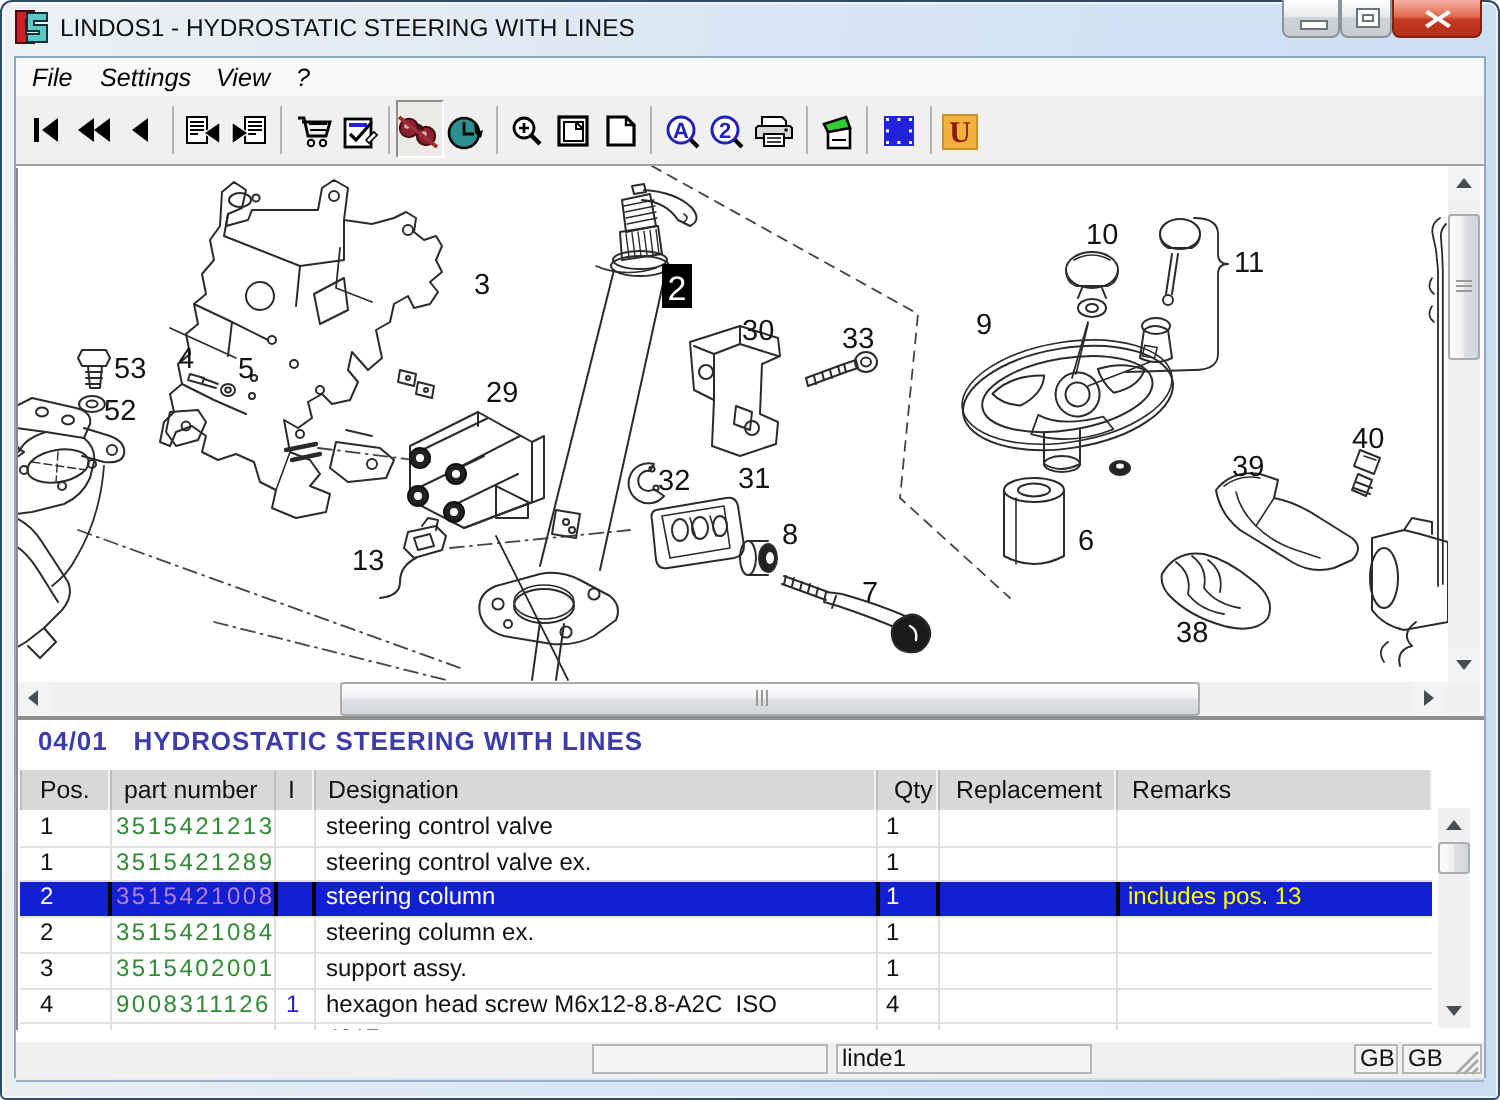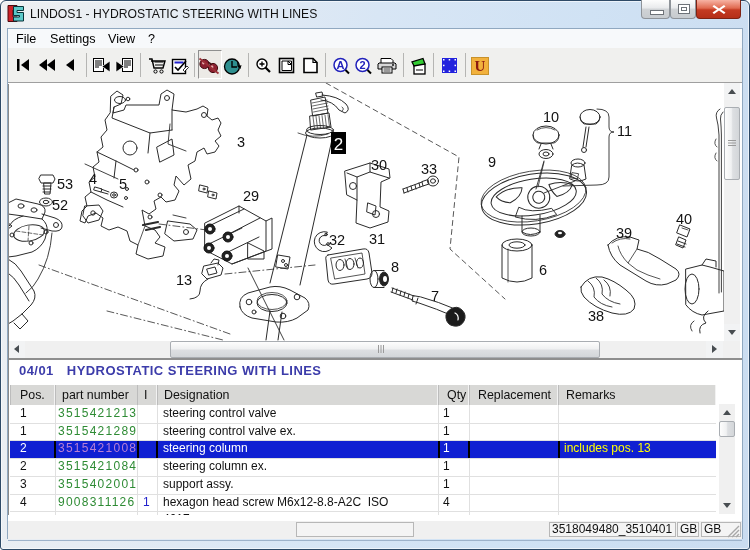--- a/index.html
+++ b/index.html
@@ -5,21 +5,21 @@
 html,body{margin:0;padding:0;width:750px;height:550px;overflow:hidden;background:#fff;-webkit-font-smoothing:antialiased;
  font-family:"Liberation Sans",sans-serif;}
 #win{position:absolute;left:0;top:0;width:748px;height:548px;
  border:1px solid #2e4a67;border-radius:6px 6px 3px 3px;
  background:linear-gradient(100deg,#eef0f2 0%,#e6ecf3 20%,#d8e6f5 45%,#d0e2f4 70%,#cadcf0 100%);
  box-shadow:inset 0 0 0 1px rgba(255,255,255,.6);}
 .abs{position:absolute;}
 #titletext{left:30px;top:7px;font-size:12.2px;color:#111;}
 #client{left:7px;top:28px;width:736px;height:511px;background:#fff;border:1px solid #90a8c0;box-sizing:border-box;}
 #menubar{left:8px;top:29px;width:734px;height:19px;background:#f7f9fb;font-size:12.6px;color:#000;}
-#menubar span{position:absolute;top:3px;}
+#menubar span{position:absolute;top:3px;font-style:italic;}
 #toolbar{left:8px;top:48px;width:734px;height:35px;background:#f0f0ee;border-bottom:1px solid #9f9f9f;box-sizing:border-box;}
 .tsep{position:absolute;top:5px;width:1px;height:24px;background:#b5b5b3;}
 .ticon{position:absolute;top:57px;}
 #drawing{left:8px;top:83px;width:716px;height:258px;background:#fff;overflow:hidden;}
 
 .sb{background:#f0f0f0;}
 .sbtn{position:absolute;background:#f2f3f4;box-sizing:border-box;}
 .sthumbv{position:absolute;background:linear-gradient(90deg,#fdfdfd,#f0f1f2 45%,#dddfe2 55%,#d3d6d9);border:1px solid #a9adb2;border-radius:2px;box-sizing:border-box;}
 .sthumbh{position:absolute;background:linear-gradient(180deg,#fdfdfd,#f0f1f2 45%,#dddfe2 55%,#d3d6d9);border:1px solid #a9adb2;border-radius:2px;box-sizing:border-box;}
 .arrow{position:absolute;width:0;height:0;}
@@ -578,19 +578,19 @@
 
   <div class="abs sb" style="left:711px;top:44px;width:16px;height:110px;"></div>
   <div class="arrow" style="left:715px;top:50px;border-left:4px solid transparent;border-right:4px solid transparent;border-bottom:5px solid #484d51;"></div>
   <div class="sthumbv" style="left:711px;top:61px;width:16px;height:16px;"></div>
   <div class="arrow" style="left:715px;top:143px;border-left:4px solid transparent;border-right:4px solid transparent;border-top:5px solid #484d51;"></div>
 </div>
 
 <div class="abs" style="left:8px;top:540px;width:734px;height:1px;background:#9db2ca;"></div>
 <div class="abs" id="statusbar">
   <div class="sfield" style="left:288px;width:118px;"></div>
-  <div class="sfield" style="left:541px;width:127px;">3518049480_3510401</div>
+  <div class="sfield" style="left:410px;width:128px;">linde1</div>
   <div class="sfield" style="left:669px;width:22px;">GB</div>
   <div class="sfield" style="left:693px;width:40px;">GB</div>
   <svg style="position:absolute;right:2px;bottom:1px" width="13" height="13" viewBox="0 0 13 13">
     <path d="M12,1 L1,12 M12,5 L5,12 M12,9 L9,12" stroke="#a8a8a8" stroke-width="1.4"></path>
   </svg>
 </div>
 
 </body></html>

